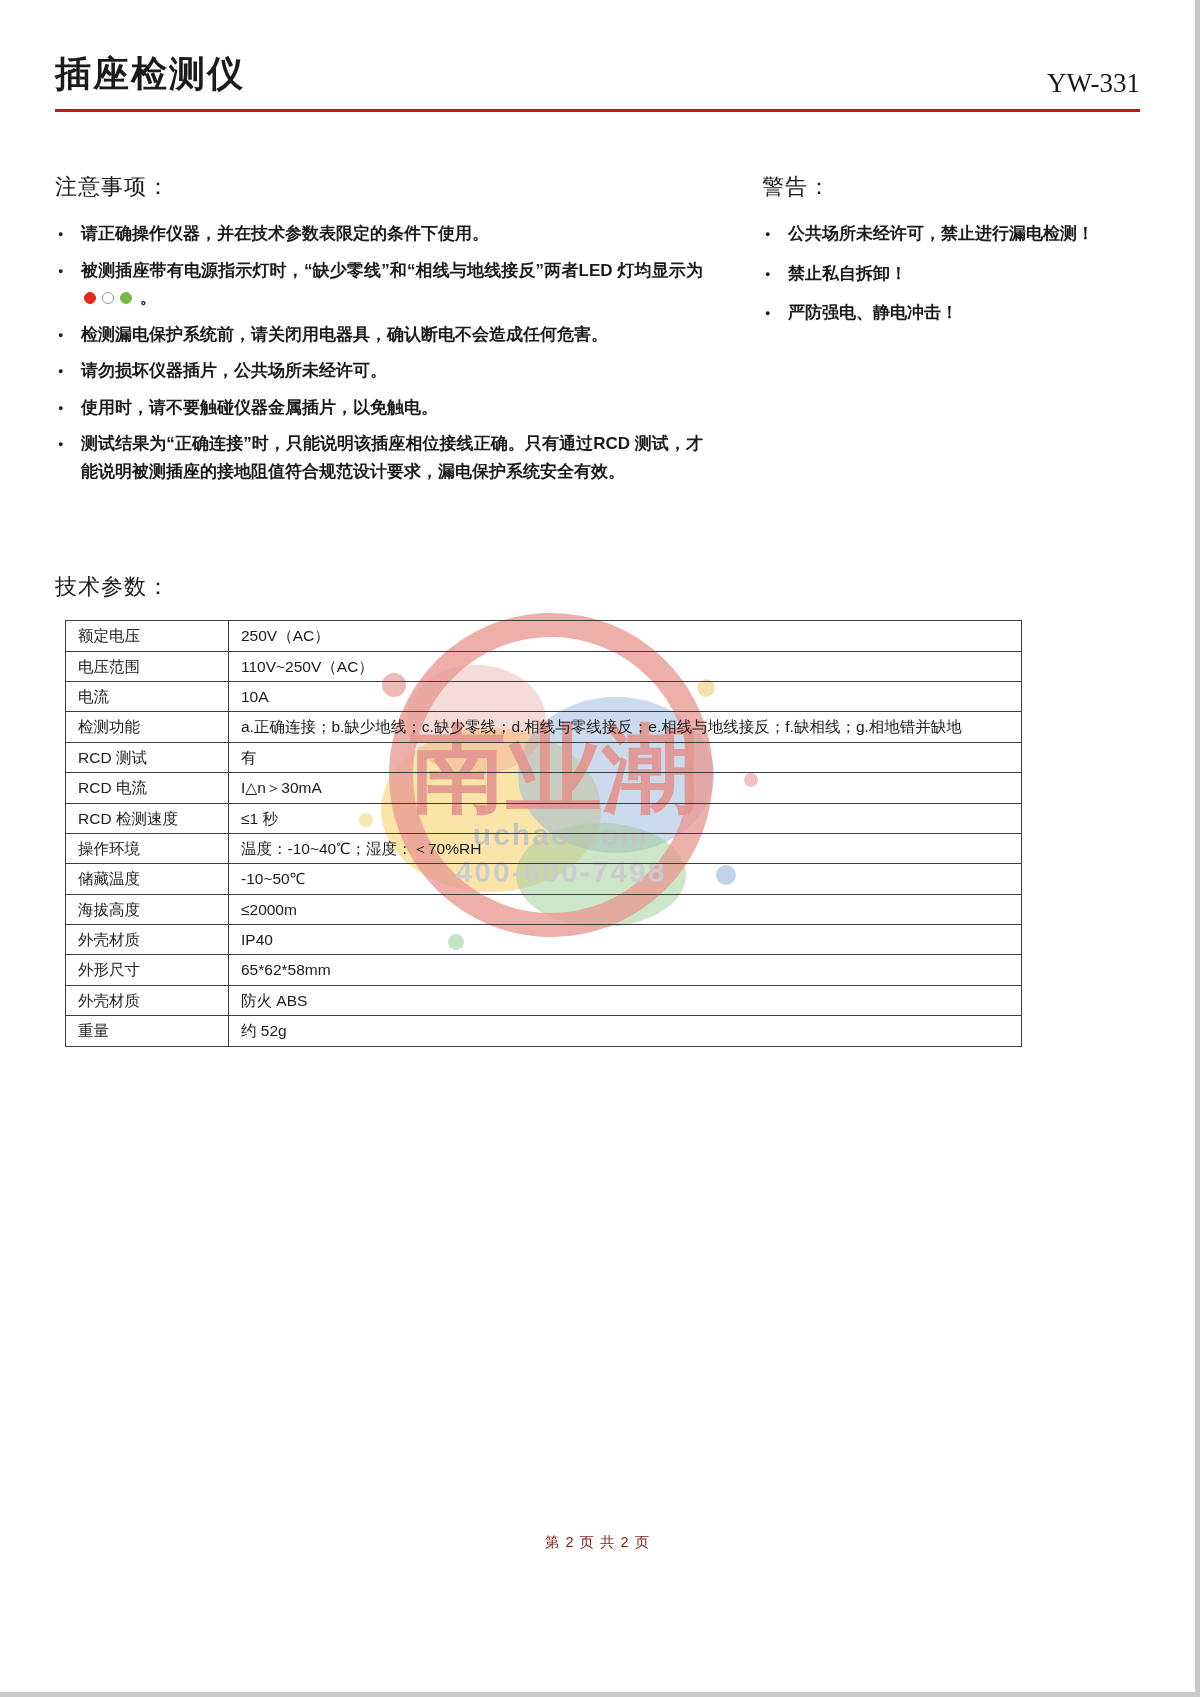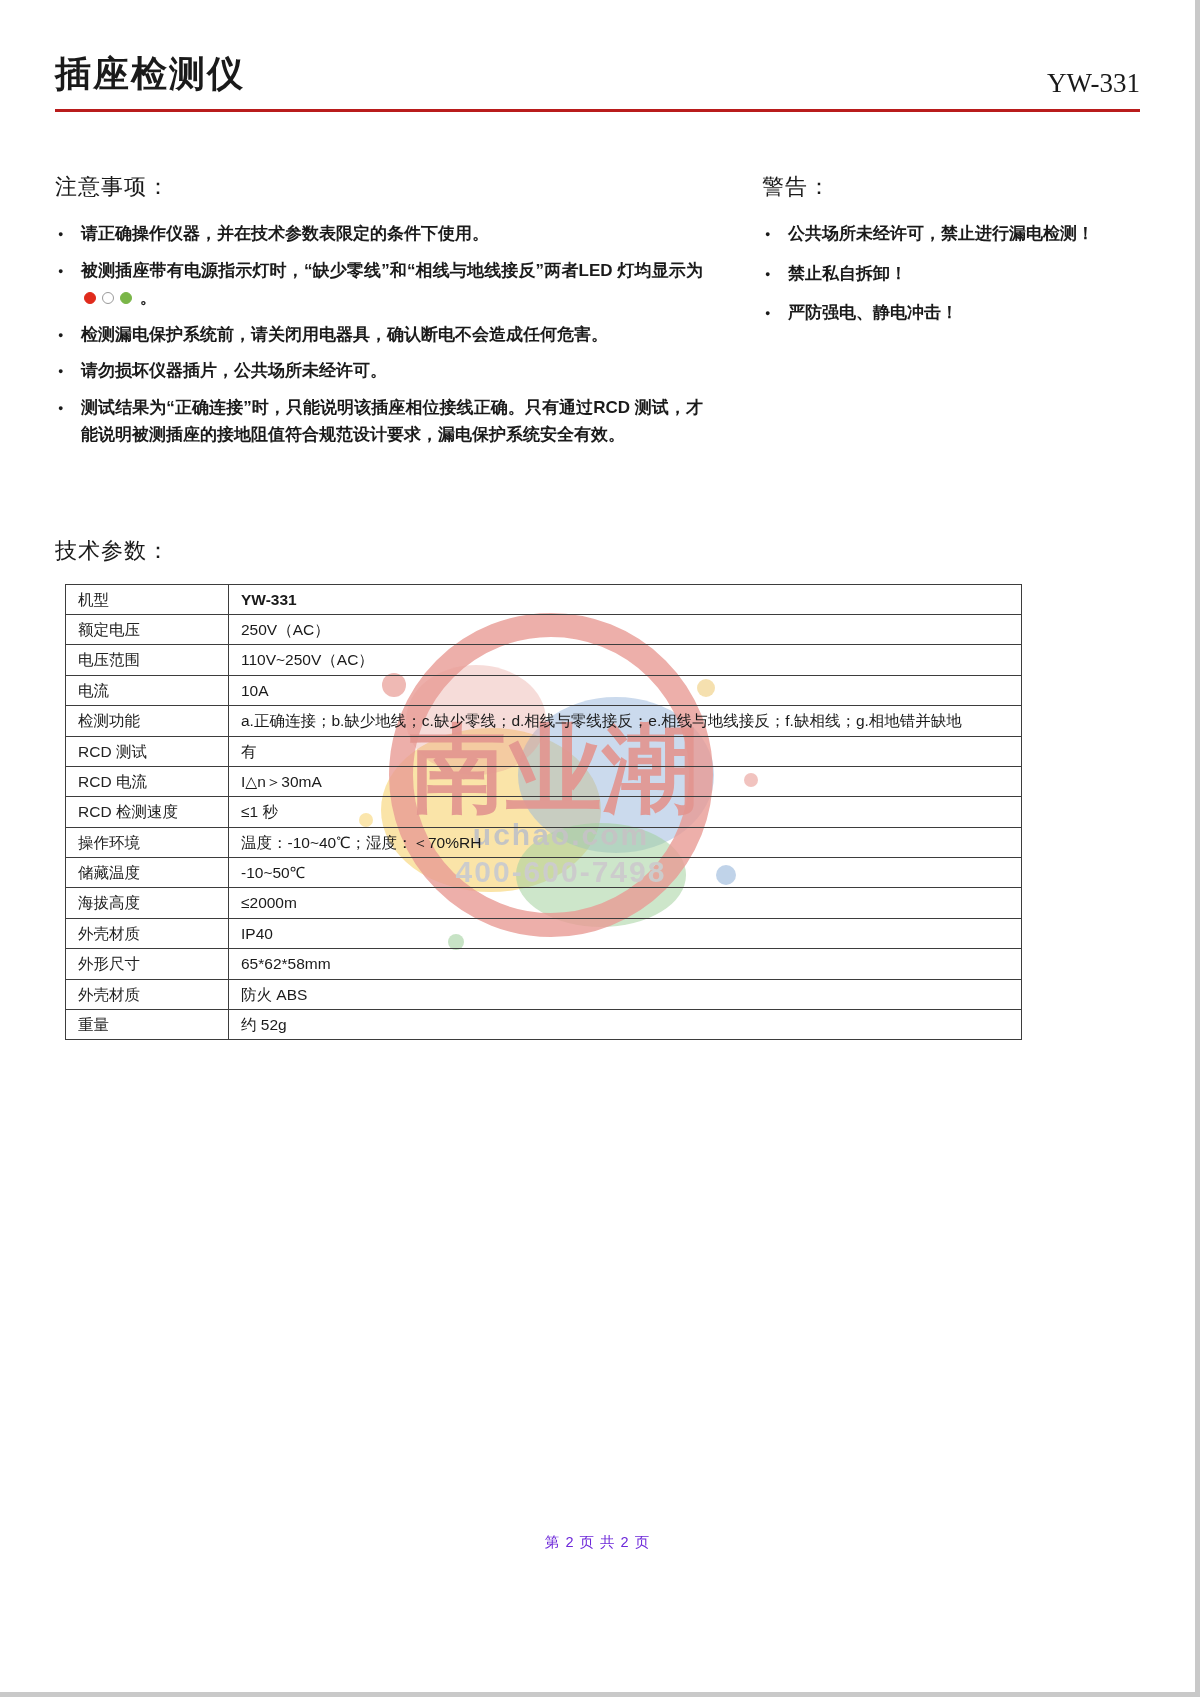--- a/index.html
+++ b/index.html
@@ -65,21 +65,21 @@
     font-size:15.5px; line-height:1.25;
     height:29px; vertical-align:middle;
   }
   td.spec-label { width:163px; font-weight:400; color:#222; }
   td.spec-value { font-weight:400; }
   td.spec-value.bold { font-weight:700; }
 
   
   .doc-footer {
     position:absolute; left:0; bottom:140px; width:100%;
-    text-align:center; font-size:14.5px; color:#6d28d9; z-index:1;
+    text-align:center; font-size:14.5px; color:#7f1d1d; z-index:1;
     letter-spacing:1px;
   }
 
   
   .watermark {
     position:absolute; left:306px; top:570px; width:500px; height:430px;
     z-index:0; opacity:.5; pointer-events:none;
   }
   .watermark svg text.brand {
     font-family:"Liberation Serif", serif; font-weight:700;
@@ -130,20 +130,23 @@
           <li>
             <span>被测插座带有电源指示灯时，“缺少零线”和“相线与地线接反”两者LED 灯均显示为 </span><span class="led" style="background: rgb(224, 43, 28); border-color: rgb(224, 43, 28);"></span><span class="led led-off" style="background: rgb(255, 255, 255); border-color: rgb(154, 154, 154);"></span><span class="led" style="background: rgb(122, 182, 72); border-color: rgb(122, 182, 72);"></span><span> 。</span>
           </li>
           <li>
             <span>检测漏电保护系统前，请关闭用电器具，确认断电不会造成任何危害。</span>
           </li>
           <li>
             <span>请勿损坏仪器插片，公共场所未经许可。</span>
           </li>
           <li>
+            <span>使用时，请不要触碰仪器金属插片，以免触电。</span>
+          </li>
+          <li>
             <span>测试结果为“正确连接”时，只能说明该插座相位接线正确。只有通过RCD 测试，才能说明被测插座的接地阻值符合规范设计要求，漏电保护系统安全有效。</span>
           </li>
         </ul>
       </section>
 
       <section class="col-right">
         <h2 class="section-heading">警告：</h2>
         <ul class="bullets">
           <li>
             <span>公共场所未经许可，禁止进行漏电检测！</span>
@@ -157,24 +160,20 @@
         </ul>
       </section>
 
     </div>
 
     <section class="specs-section">
       <h2 class="section-heading">技术参数：</h2>
       <table class="spec-table">
         <tbody>
           <tr>
-            <td class="spec-label">机型</td>
-            <td class="spec-value bold">YW-331</td>
-          </tr>
-          <tr>
             <td class="spec-label">额定电压</td>
             <td class="spec-value">250V（AC）</td>
           </tr>
           <tr>
             <td class="spec-label">电压范围</td>
             <td class="spec-value">110V~250V（AC）</td>
           </tr>
           <tr>
             <td class="spec-label">电流</td>
             <td class="spec-value">10A</td>

